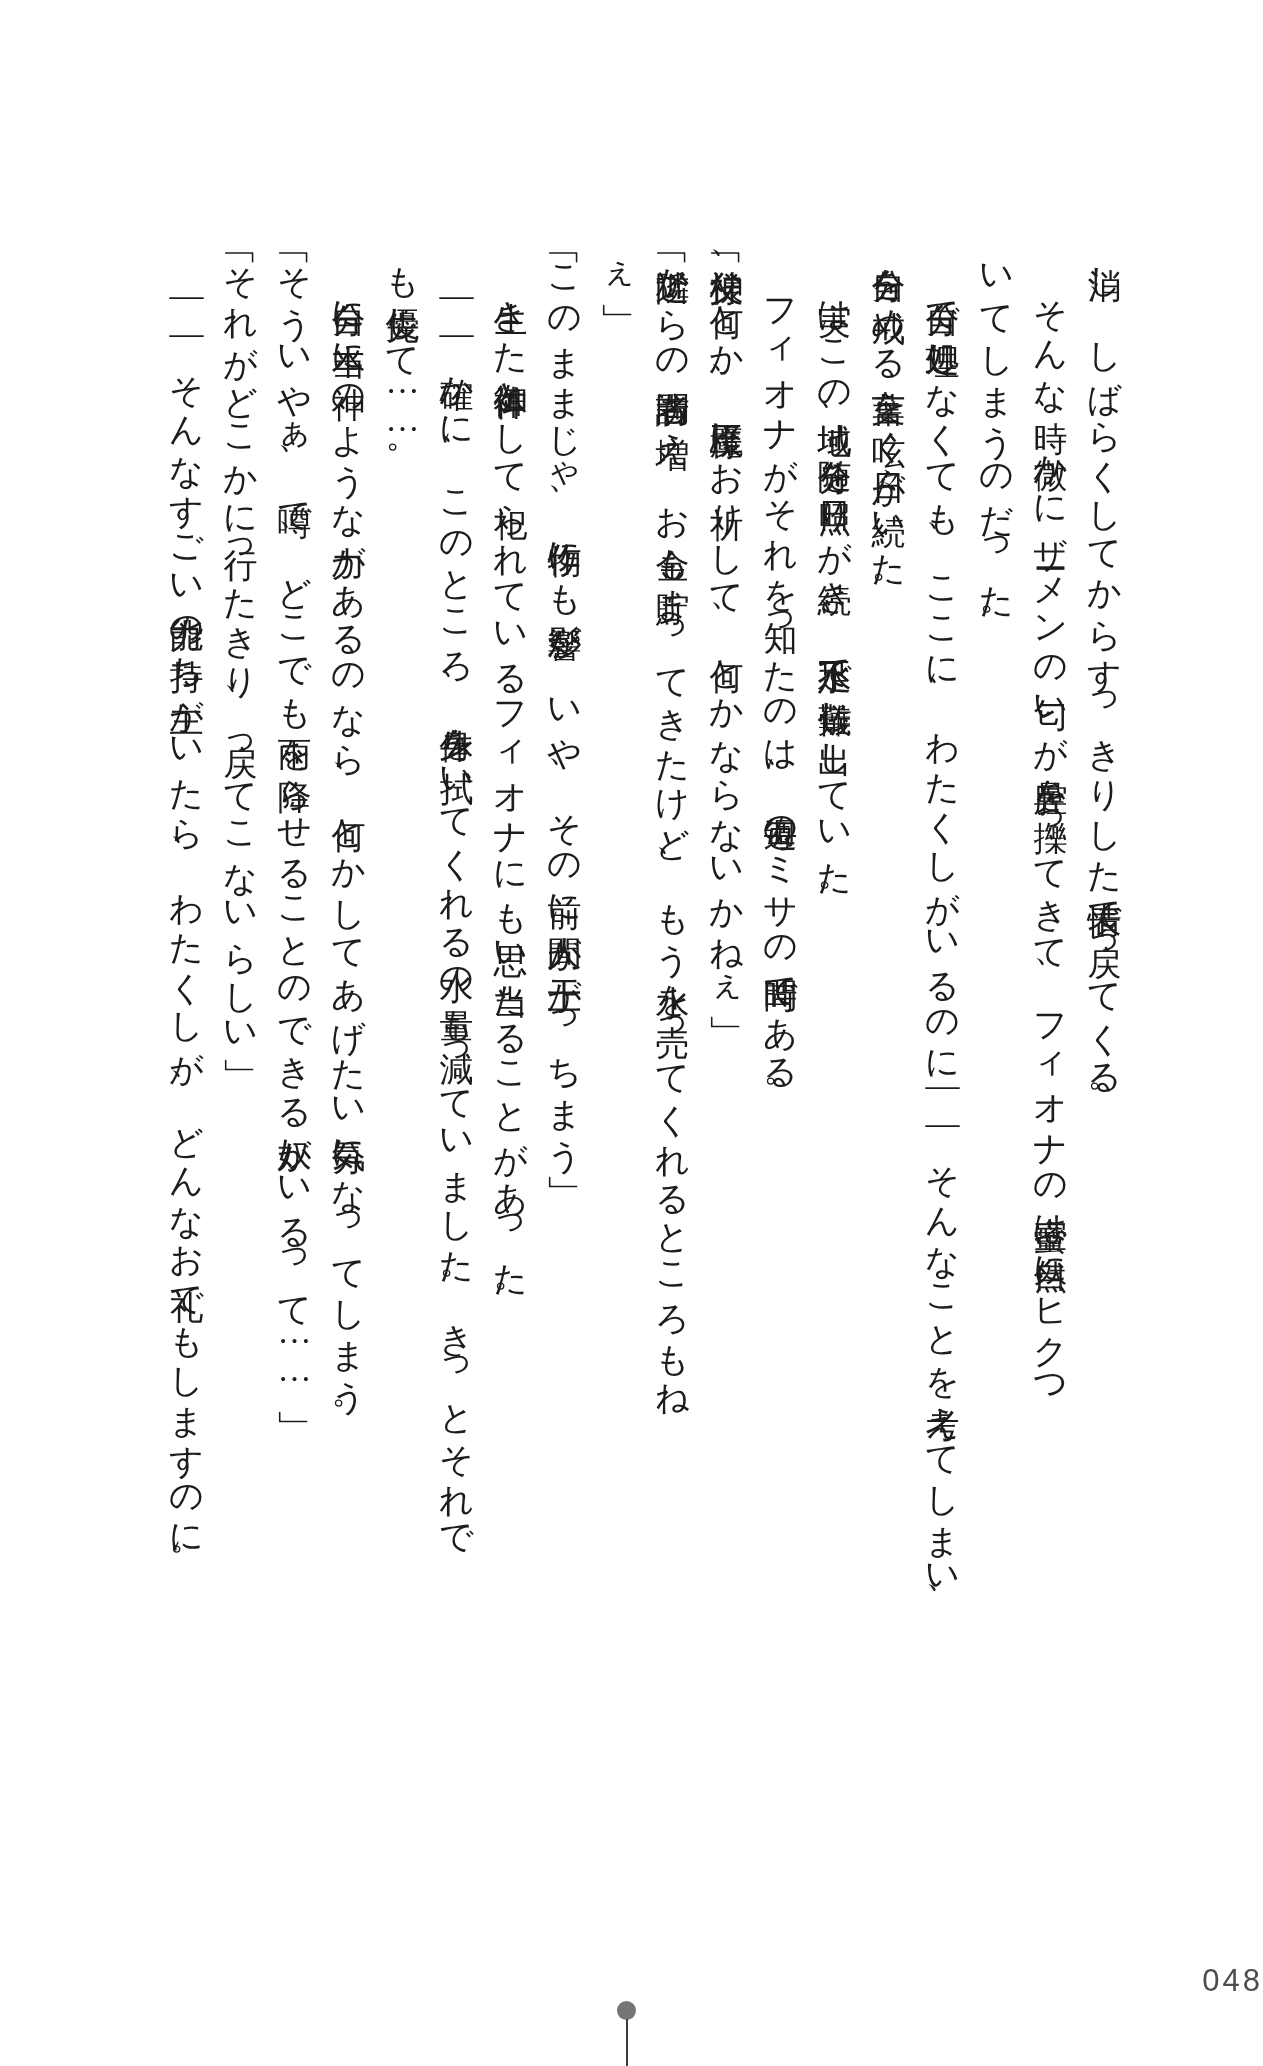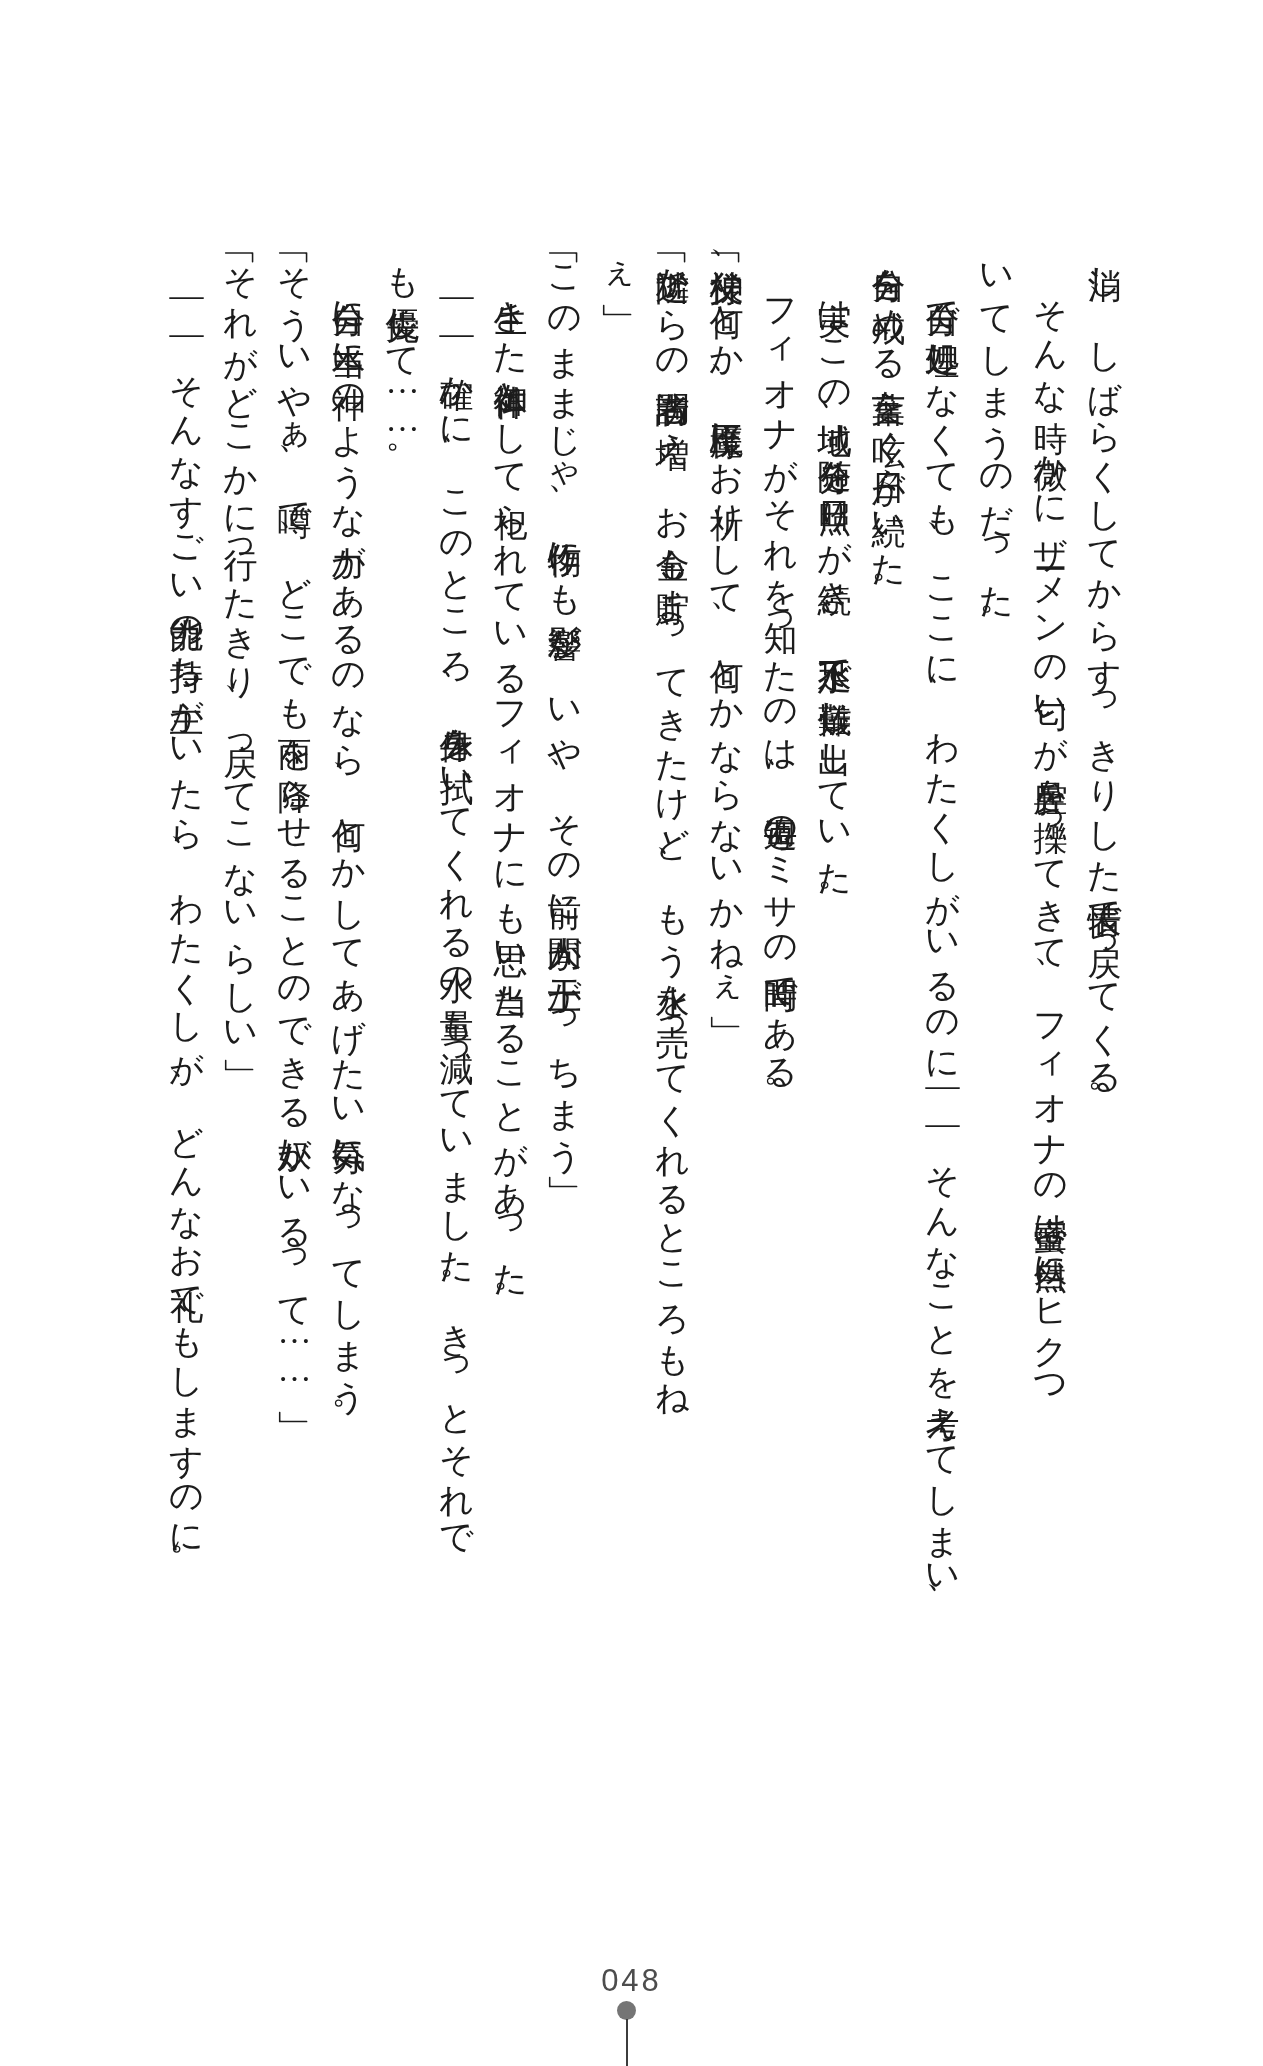--- a/index.html
+++ b/index.html
@@ -37,21 +37,21 @@
   }
   .text-block p.indent {
     text-indent: 1em;
   }
   
   .page-number {
     position: absolute;
     top: 1963px;
     left: 0;
     width: 1263px;
-    text-align: center;
+    text-align: right;
     font-family: "Liberation Sans", "DejaVu Sans", sans-serif;
     font-size: 31px;
     font-weight: 300;
     letter-spacing: 3px;
     color: #4d4d4d;
   }
   .footer-dot {
     position: absolute;
     top: 2001px;
     left: 617px;

